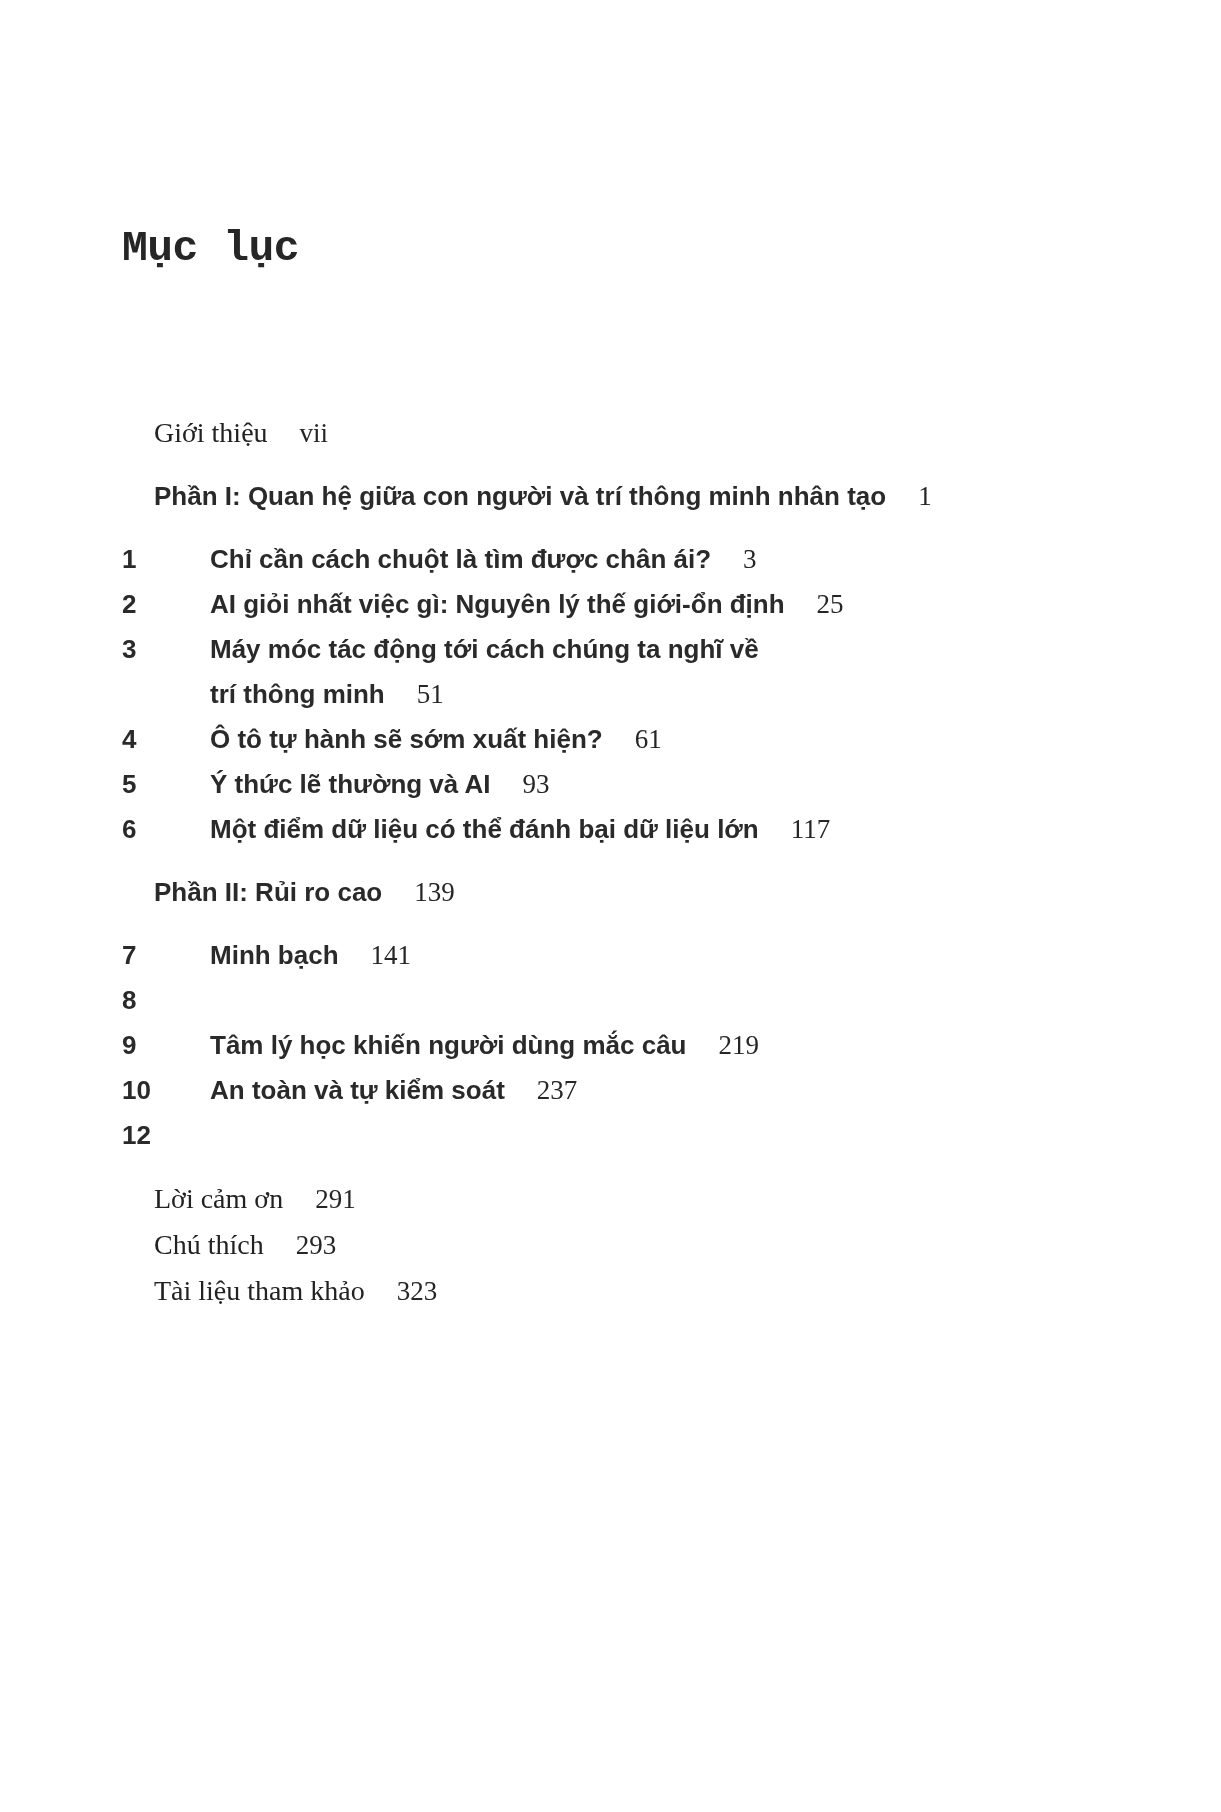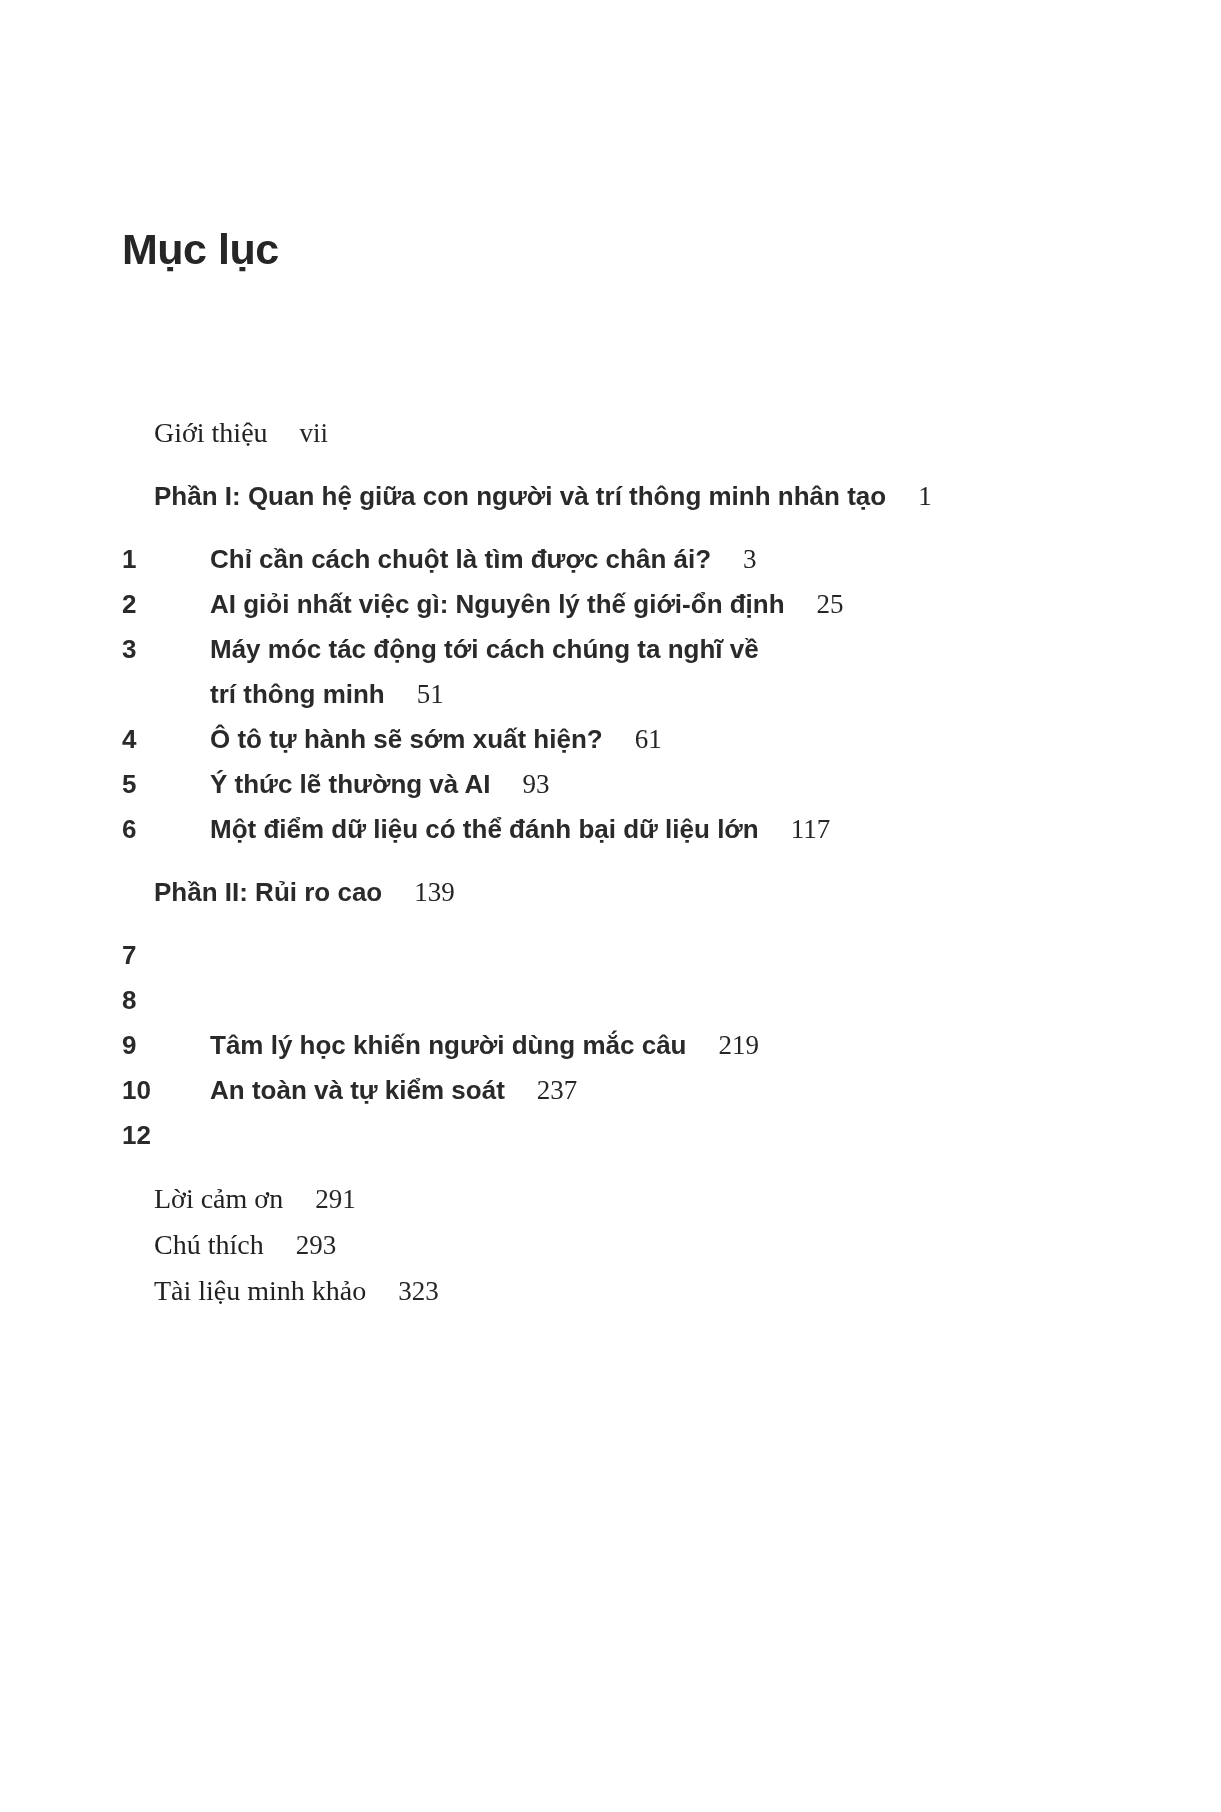--- a/index.html
+++ b/index.html
@@ -14,21 +14,21 @@
     font-family: "Liberation Sans", sans-serif;
     color: #2a2a2a;
     overflow: hidden;
   }
   .page-wrap {
     box-sizing: border-box;
     padding: 224px 90px 0 122px;
   }
   .doc-title {
     margin: 0 0 136px 0;
-    font-family: Liberation Sans, sans-serif;
+    font-family: Liberation Mono, monospace;
     font-size: 43px;
     line-height: 50px;
     font-weight: 700;
     letter-spacing: -0.5px;
     color: #262626;
   }
   .toc-list {
     display: block;
   }
   .entry {
@@ -103,20 +103,21 @@
       </div>
       <div class="entry chapter">
         <span class="num">6</span>
         <span class="titleblock"><span class="line">Một điểm dữ liệu có thể đánh bại dữ liệu lớn</span><span class="page">117</span></span>
       </div>
       <div class="entry part space-before">
         <span class="titleblock"><span class="line">Phần II: Rủi ro cao</span><span class="page">139</span></span>
       </div>
       <div class="entry chapter space-before">
         <span class="num">7</span>
+        <span class="titleblock"><span class="line">Minh bạch</span><span class="page">141</span></span>
       </div>
       <div class="entry chapter">
         <span class="num">8</span>
       </div>
       <div class="entry chapter">
         <span class="num">9</span>
         <span class="titleblock"><span class="line">Tâm lý học khiến người dùng mắc câu</span><span class="page">219</span></span>
       </div>
       <div class="entry chapter">
         <span class="num">10</span>
@@ -125,16 +126,16 @@
       <div class="entry chapter">
         <span class="num">12</span>
       </div>
       <div class="entry back space-before">
         <span class="titleblock"><span class="line">Lời cảm ơn</span><span class="page">291</span></span>
       </div>
       <div class="entry back">
         <span class="titleblock"><span class="line">Chú thích</span><span class="page">293</span></span>
       </div>
       <div class="entry back">
-        <span class="titleblock"><span class="line">Tài liệu minh khảo</span><span class="page">323</span></span>
+        <span class="titleblock"><span class="line">Tài liệu tham khảo</span><span class="page">323</span></span>
       </div>
     </div>
 </div>
 
 </body></html>

